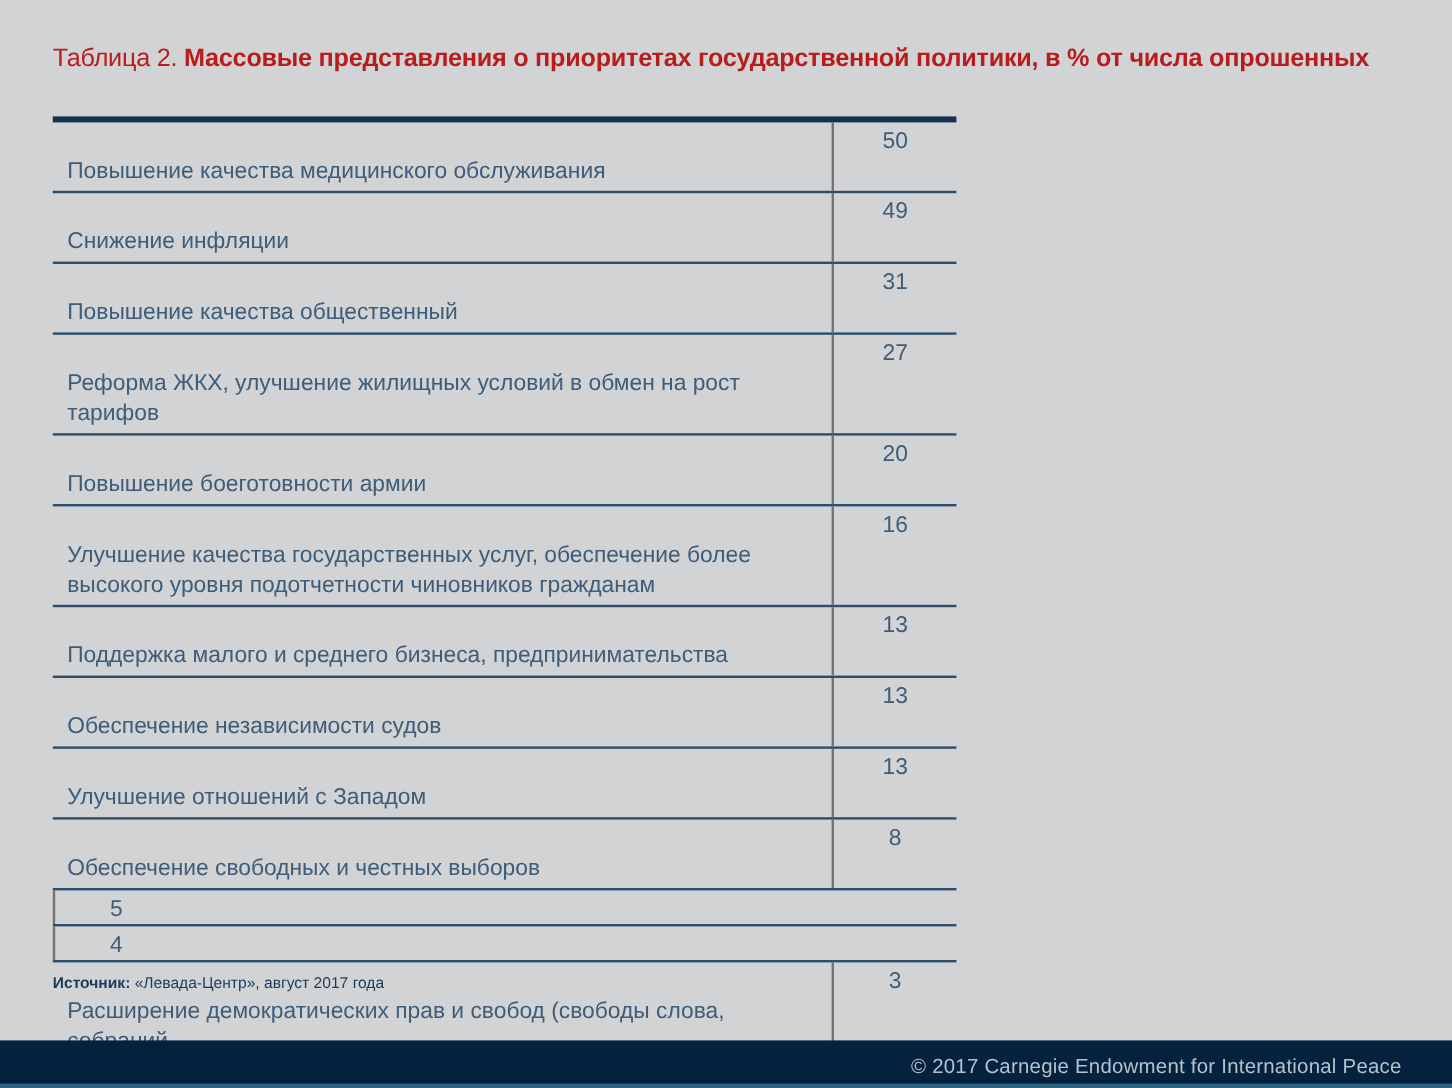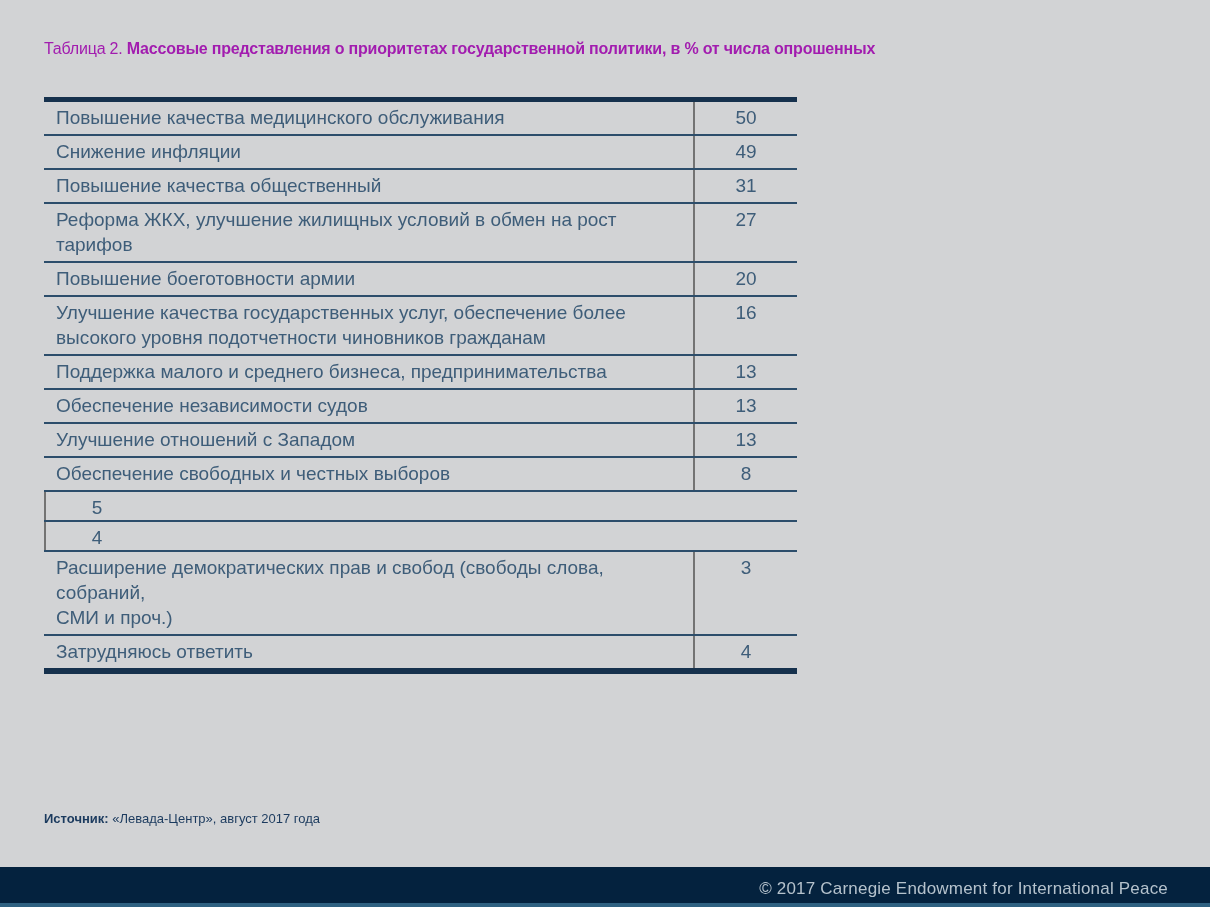--- a/index.html
+++ b/index.html
@@ -9,23 +9,23 @@
     height: 907px;
     background: #d2d3d5;
     font-family: "Liberation Sans", sans-serif;
     overflow: hidden;
   }
   .title {
     position: absolute;
     left: 44px;
     top: 36px;
     width: 1140px;
-    font-size: 16px;
+    font-size: 21px;
     line-height: 26px;
-    color: #a21caf;
+    color: #b91c1c;
     letter-spacing: -0.2px;
     white-space: nowrap;
   }
   .title .prefix { font-weight: 400; }
   .title .main   { font-weight: 700; }
 
   .data-table {
     position: absolute;
     left: 44px;
     top: 97px;
@@ -38,20 +38,21 @@
     border-bottom: 2px solid #2c4d6b;
   }
   .t-row:last-child { border-bottom: none; }
   .t-label {
     flex: 1 1 auto;
     padding: 3px 12px 4px 12px;
     font-size: 19px;
     line-height: 25px;
     color: #3e5d79;
     white-space: pre-line;
+    margin-top: 25px;
   }
   .t-value {
     flex: 0 0 102px;
     border-left: 2px solid #737373;
     text-align: center;
     padding-top: 3px;
     font-size: 19px;
     line-height: 25px;
     color: #3e5d79;
   }

